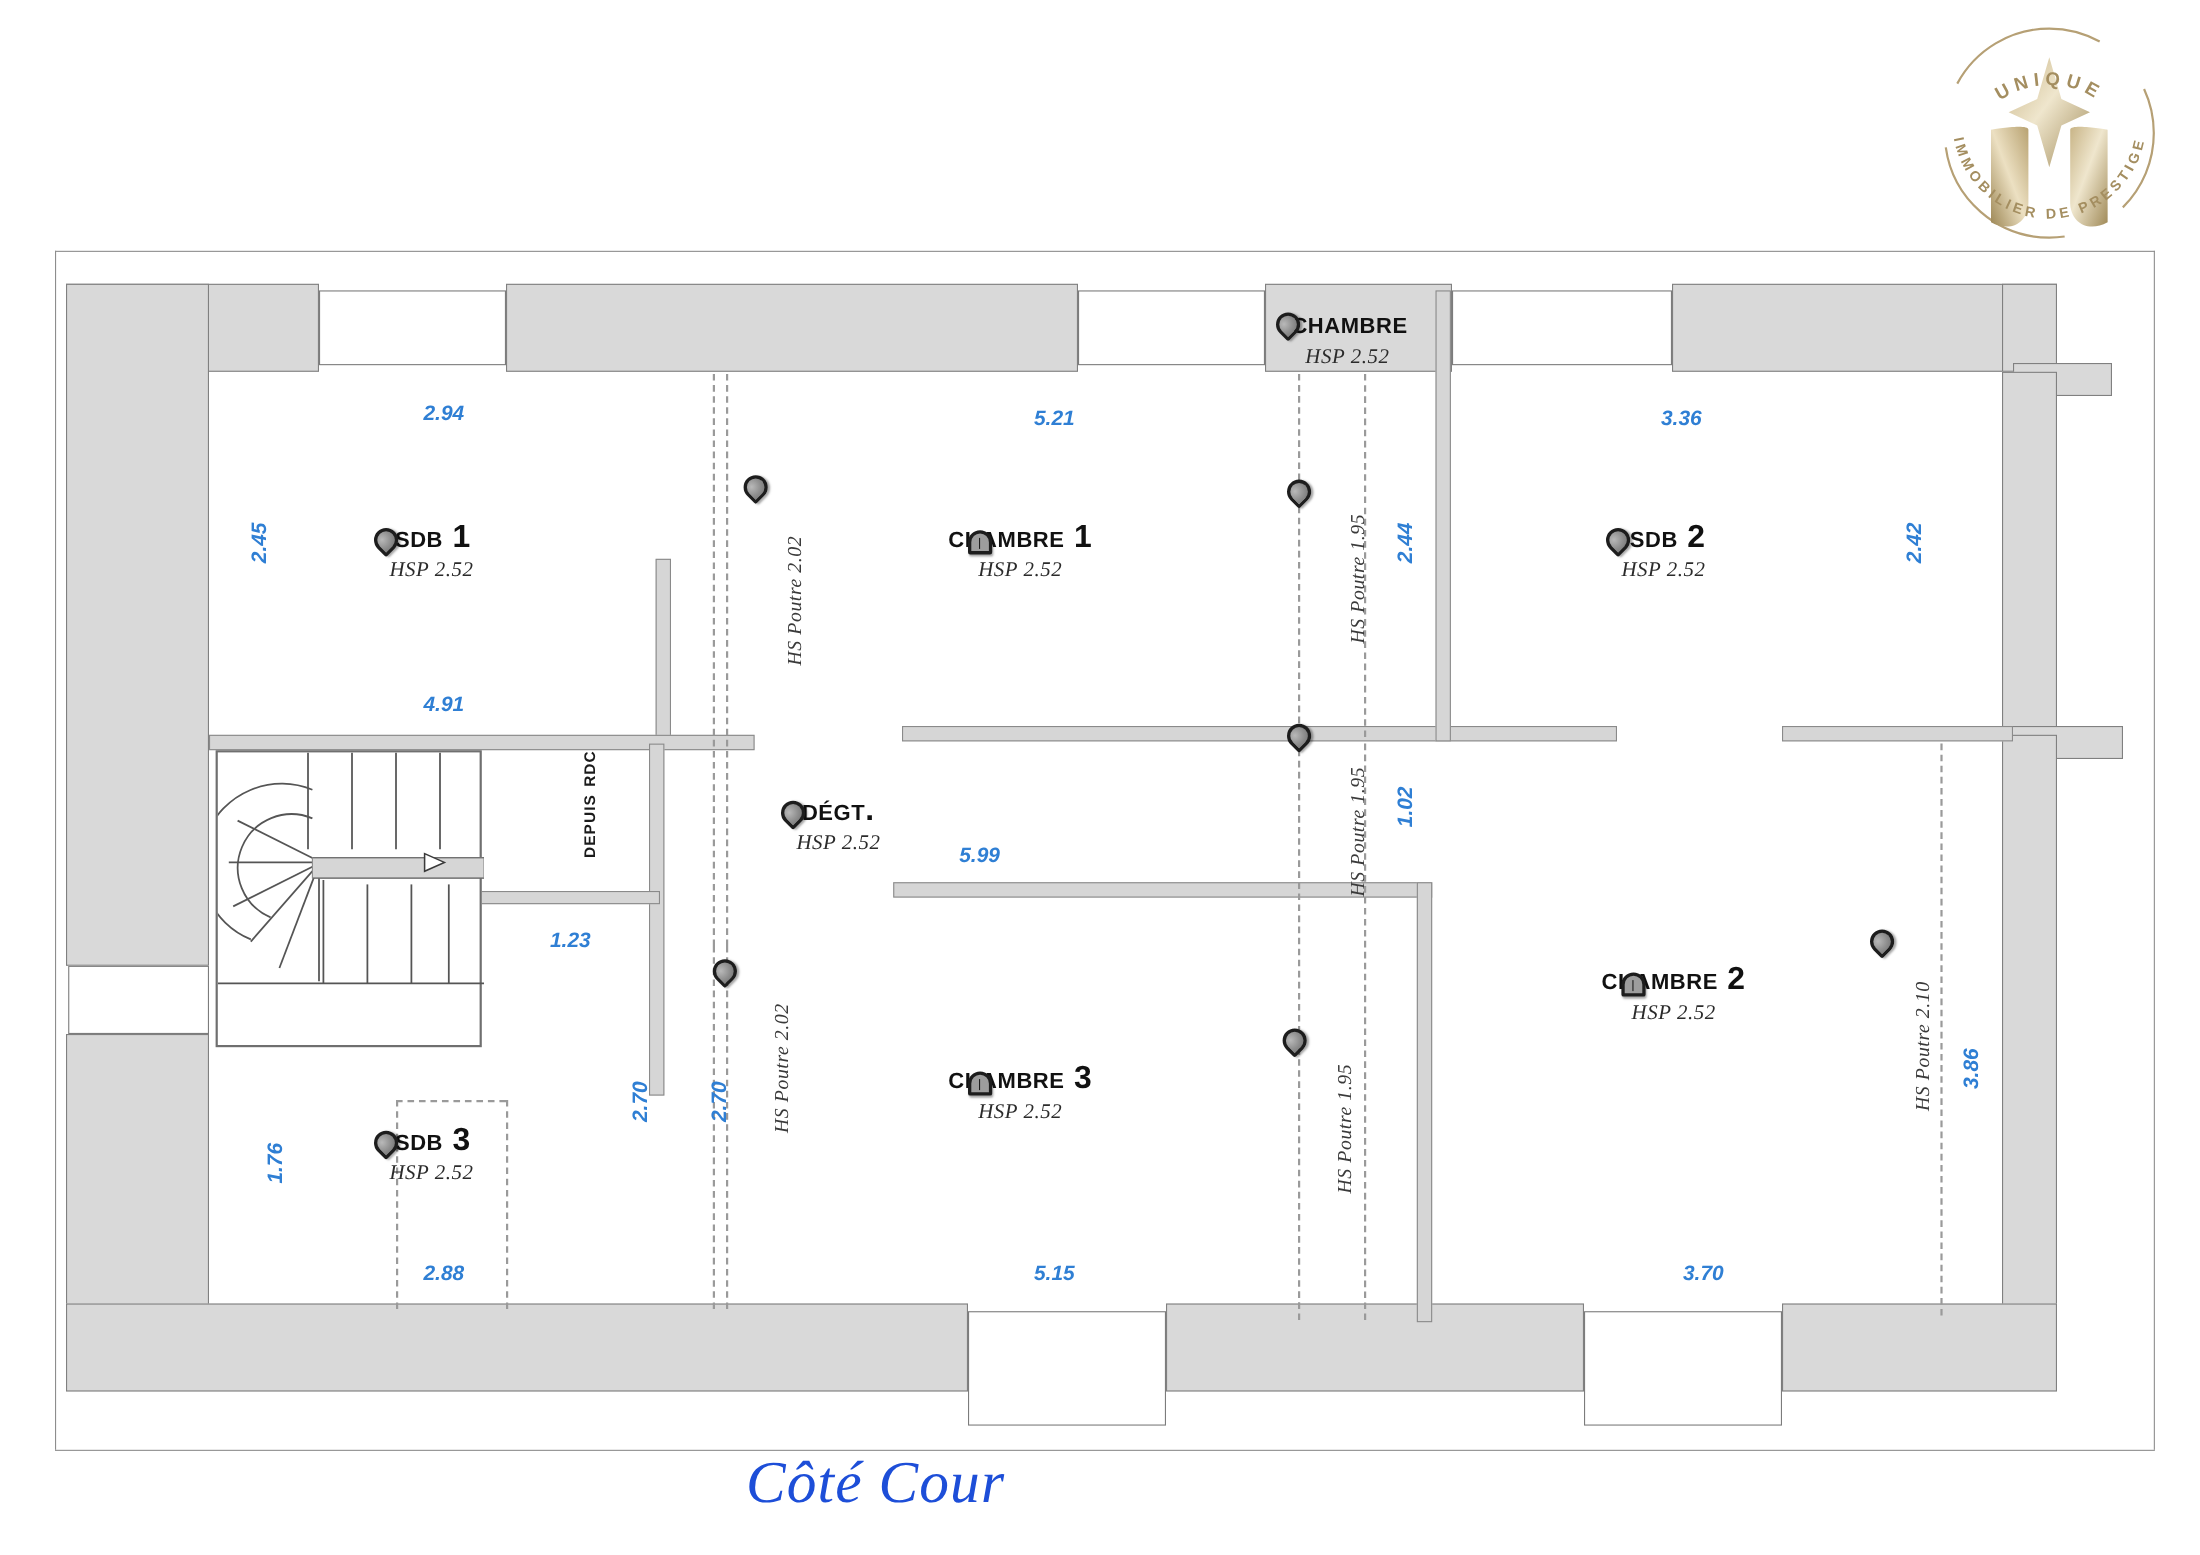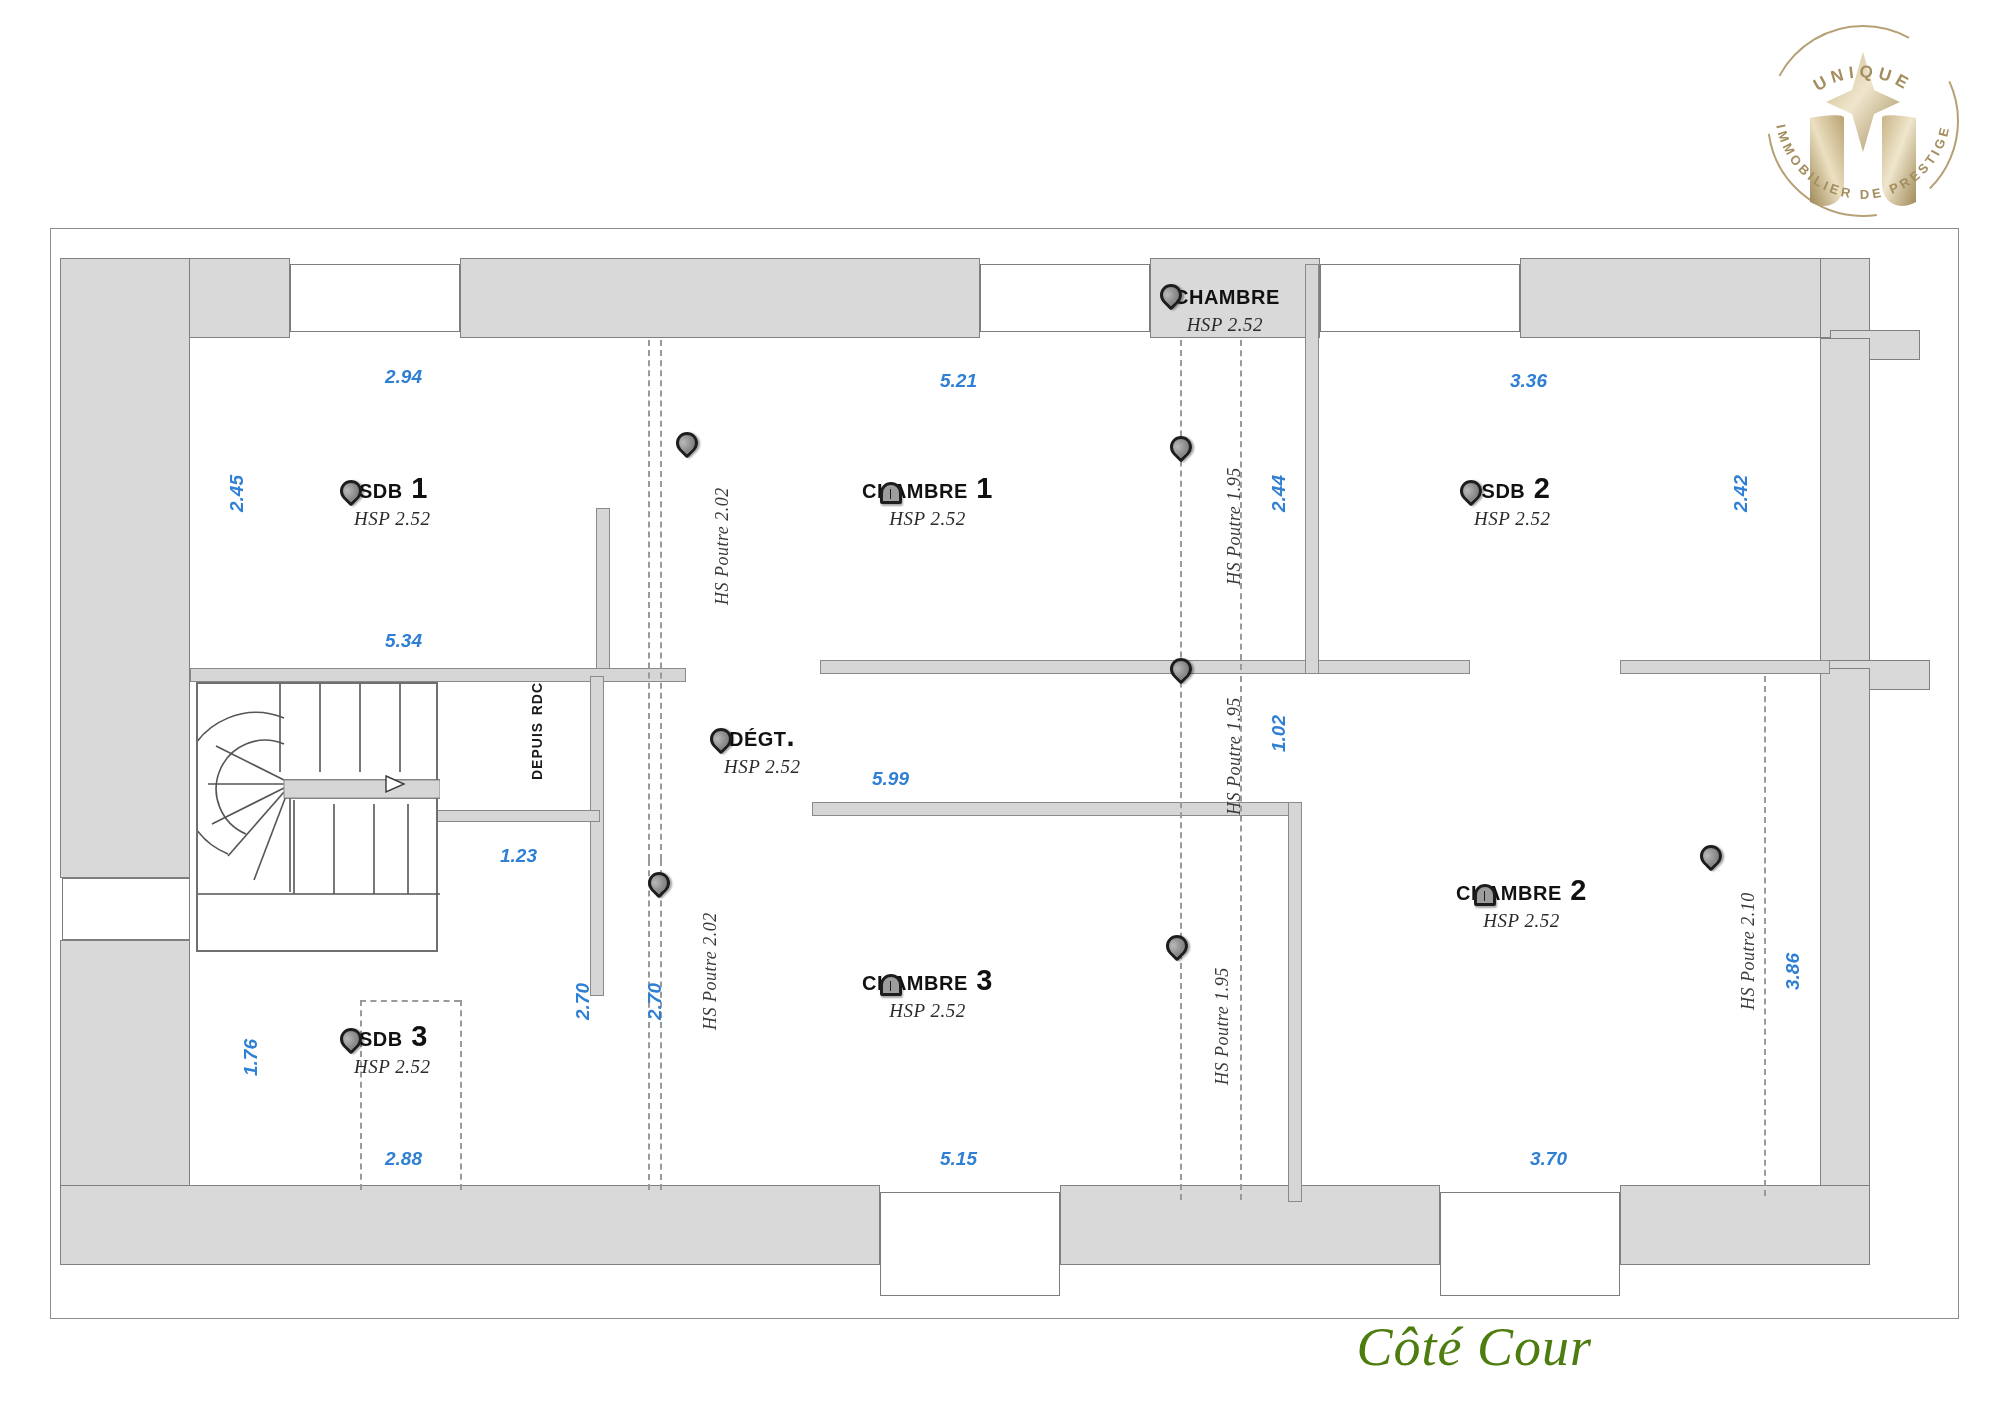--- a/index.html
+++ b/index.html
@@ -183,25 +183,25 @@
     background: #ffffff;
   }
   .stair-svg { position:absolute; left:0; top:0; }
 
   
   .cote-cour {
     position: absolute;
     left: 0;
     top: 1316px;
     width: 1592px;
-    text-align: right;
+    text-align: center;
     font-family: "Liberation Serif", serif;
     font-style: italic;
     font-size: 54px;
-    color: #4d7c0f;
+    color: #1d4ed8;
     letter-spacing: 1px;
   }
 </style>
 </head>
 <body>
 
 <div id="page">
 
   <div class="logo">
     <svg viewBox="0 0 230 230" xmlns="http://www.w3.org/2000/svg">
@@ -409,21 +409,21 @@
   <div class="beam-txt" style="left:700px; top:1030px;">HS Poutre 2.02</div>
   <div class="beam-txt" style="left:1224px; top:585px;">HS Poutre 1.95</div>
   <div class="beam-txt" style="left:1224px; top:815px;">HS Poutre 1.95</div>
   <div class="beam-txt" style="left:1212px; top:1085px;">HS Poutre 1.95</div>
   <div class="beam-txt" style="left:1738px; top:1010px;">HS Poutre 2.10</div>
 
   <div class="depuis" style="left:524px; top:780px;">Depuis RdC</div>
 
   <div class="dim" style="left:385px; top:366px;">2.94</div>
   <div class="dim vert" style="left:226px; top:512px;">2.45</div>
-  <div class="dim" style="left:385px; top:630px;">5.34</div>
+  <div class="dim" style="left:385px; top:630px;">4.91</div>
 
   <div class="dim" style="left:940px; top:370px;">5.21</div>
   <div class="dim vert" style="left:1268px; top:512px;">2.44</div>
 
   <div class="dim" style="left:1510px; top:370px;">3.36</div>
   <div class="dim vert" style="left:1730px; top:512px;">2.42</div>
 
   <div class="dim" style="left:872px; top:768px;">5.99</div>
   <div class="dim vert" style="left:1268px; top:752px;">1.02</div>
 

